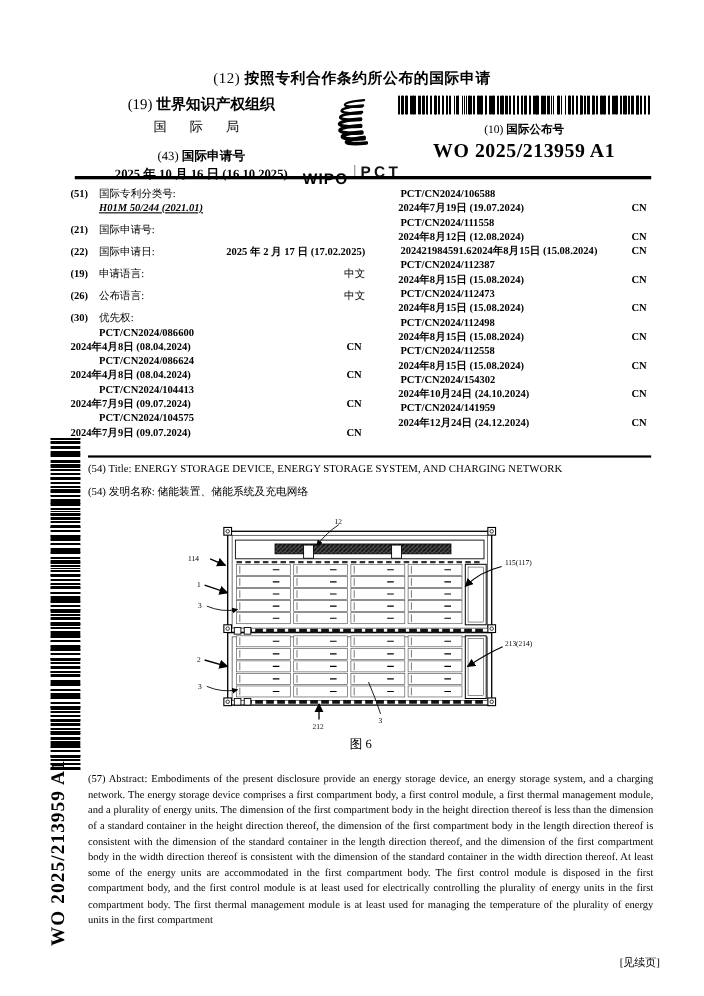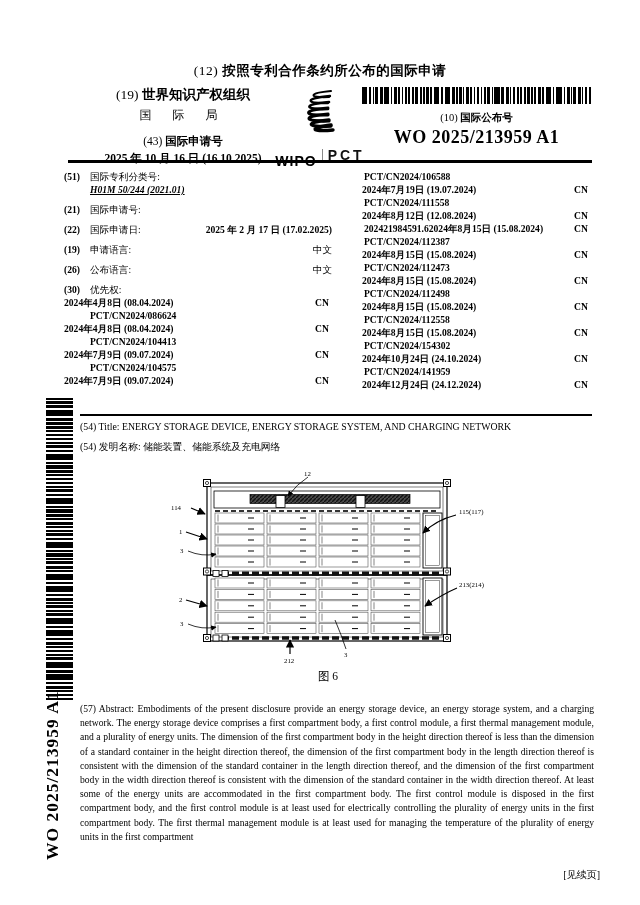--- a/index.html
+++ b/index.html
@@ -161,20 +161,21 @@
       <span class="flabel">公布语言:</span>
       <span class="fval plain">中文</span>
     </div>
 
     <div class="frow f30">
       <span class="fcode">(30)</span>
       <span class="flabel">优先权:</span>
     </div>
 
     <div class="pentry">
+      <div class="pnum">PCT/CN2024/086600</div>
       <div class="pdate">
         <span>2024年4月8日 (08.04.2024)</span>
         <span class="pcc">CN</span>
       </div>
     </div>
     <div class="pentry">
       <div class="pnum">PCT/CN2024/086624</div>
       <div class="pdate">
         <span>2024年4月8日 (08.04.2024)</span>
         <span class="pcc">CN</span>

